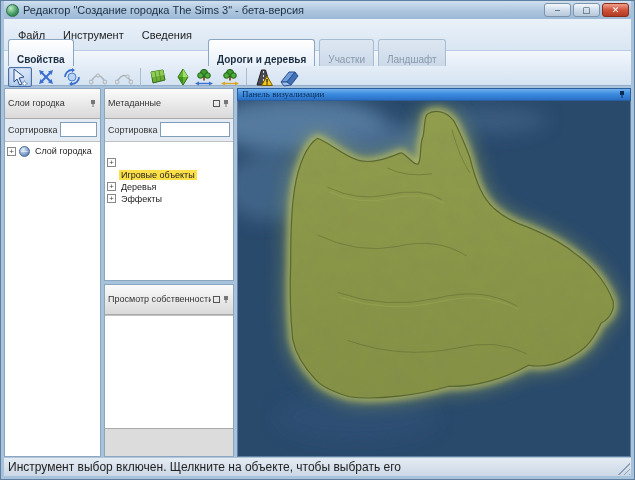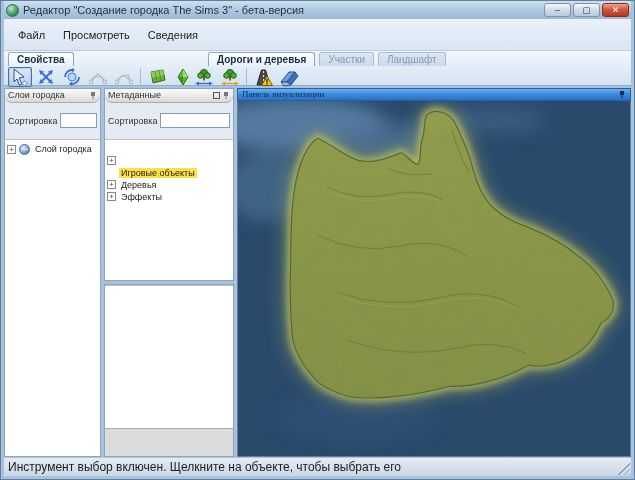--- a/index.html
+++ b/index.html
@@ -35,21 +35,21 @@
     font-size:11px; color:#222; border-bottom:1px solid #b9cde2;
   }
   .menu-item { padding:1px 8px; }
   
   .tabband {
     height:36px; background:linear-gradient(#f2f7fc,#d4e2f1);
     position:relative; border-bottom:1px solid #93aec9;
   }
   .tabrow { height:15px; display:flex; align-items:flex-end; font-size:10px; }
   .tab {
-    padding:1px 8px 1px 8px; margin-left:4px;
+    padding:14px 8px 1px 8px; margin-left:4px;
     border:1px solid #8ba6c1; border-bottom:none;
     border-radius:3px 3px 0 0;
     background:linear-gradient(#ffffff,#e8f0fa);
     color:#1c2e42;
   }
   .tab.active { font-weight:bold; }
   .tab.inactive {
     background:linear-gradient(#dde7f2,#ccd9e8);
     color:#8699ac; font-weight:normal; border-color:#a8bdd2;
   }
@@ -66,29 +66,29 @@
   }
   .toolbtn.disabled { opacity:.45; filter:grayscale(.8); }
   .tool-sep { width:1px; height:18px; background:#a8bdd2; margin:0 2px; }
   
   .main { flex:1 1 auto; display:flex; gap:3px; padding-top:2px; min-height:0; }
   .col1 { width:97px; display:flex; flex-direction:column; }
   .col2 { width:130px; display:flex; flex-direction:column; gap:3px;justify-content:space-between; }
   .col3 { flex:1 1 auto; display:flex; flex-direction:column; min-width:0; }
   .panel { border:1px solid #8ba6c1; background:#e8eef5; display:flex; flex-direction:column; min-height:0; }
   .panel-hd {
-    height:14px; flex:0 0 auto; display:flex; align-items:center;
+    height:30px; flex:0 0 auto; display:flex; align-items:center;
     background:linear-gradient(#fbfbfb,#d9d9d9); border-bottom:1px solid #aaa;
-    font-size:9px; color:#333; padding:0 3px; gap:2px;border-radius:7px;
+    font-size:9px; color:#333; padding:0 3px; gap:2px;
   }
   .panel-hd .hd-title { flex:1 1 auto; white-space:nowrap; overflow:hidden; }
   .hd-box { width:7px; height:7px; border:1px solid #555; flex:0 0 auto; }
   .pin { flex:0 0 auto; }
   .sortrow {
-    height:36px; flex:0 0 auto; display:flex; align-items:center; gap:3px;
+    height:22px; flex:0 0 auto; display:flex; align-items:center; gap:3px;
     padding:0 3px; font-size:9px; color:#333; background:#e4ebf3;
   }
   .sortrow input {
     flex:1 1 auto; min-width:0; height:15px; border:1px solid #7f9db9;
     font-size:9px; padding:0 2px; background:#fff;
   }
   .treearea { flex:1 1 auto; background:#fff; border-top:1px solid #c0c0c0; overflow:hidden; padding:3px 2px; }
   .tree-item { display:flex; align-items:center; gap:3px; font-size:9px; color:#222; padding:1px 0; }
   .expander {
     width:9px; height:9px; border:1px solid #888; background:#fff;
@@ -132,21 +132,21 @@
     <div class="title-text">Редактор "Создание городка The Sims 3" - бета-версия</div>
     <div class="win-btns">
       <div class="win-btn">–</div>
       <div class="win-btn">▢</div>
       <div class="win-btn close">✕</div>
     </div>
   </div>
 
   <div class="menubar">
     <span class="menu-item">Файл</span>
-    <span class="menu-item">Просмотреть</span>
+    <span class="menu-item">Инструмент</span>
     <span class="menu-item">Сведения</span>
   </div>
 
   <div class="tabband">
     <div class="left-group">
       <div class="tabrow">
         <div class="tab active">Свойства</div>
       </div>
       <div class="toolrow">
         <div class="toolbtn selected">
@@ -316,20 +316,28 @@
             <span class="tree-label">Деревья</span>
           </div>
           <div class="tree-item">
             <span class="expander">+</span>
             <span class="tree-label">Эффекты</span>
           </div>
         </div>
       </div>
 
       <div class="panel" style="flex:1 1 auto">
+        <div class="panel-hd">
+          <span class="hd-title">Просмотр собственности</span>
+          <span class="hd-box"></span>
+          <svg class="pin" width="8" height="9" viewBox="0 0 8 9">
+            <rect x="2" y="1" width="4" height="4" fill="#777"></rect>
+              <line x1="4" y1="5" x2="4" y2="8" stroke="#777"></line>
+          </svg>
+        </div>
         <div class="treearea"></div>
         <div class="prop-footer"></div>
       </div>
     </div>
 
     <div class="col3">
       <div class="vp-hd">
         <span class="hd-title">Панель визуализации</span>
         <svg class="pin" width="8" height="9" viewBox="0 0 8 9">
           <rect x="2" y="1" width="4" height="4" fill="#0c2b52"></rect>

